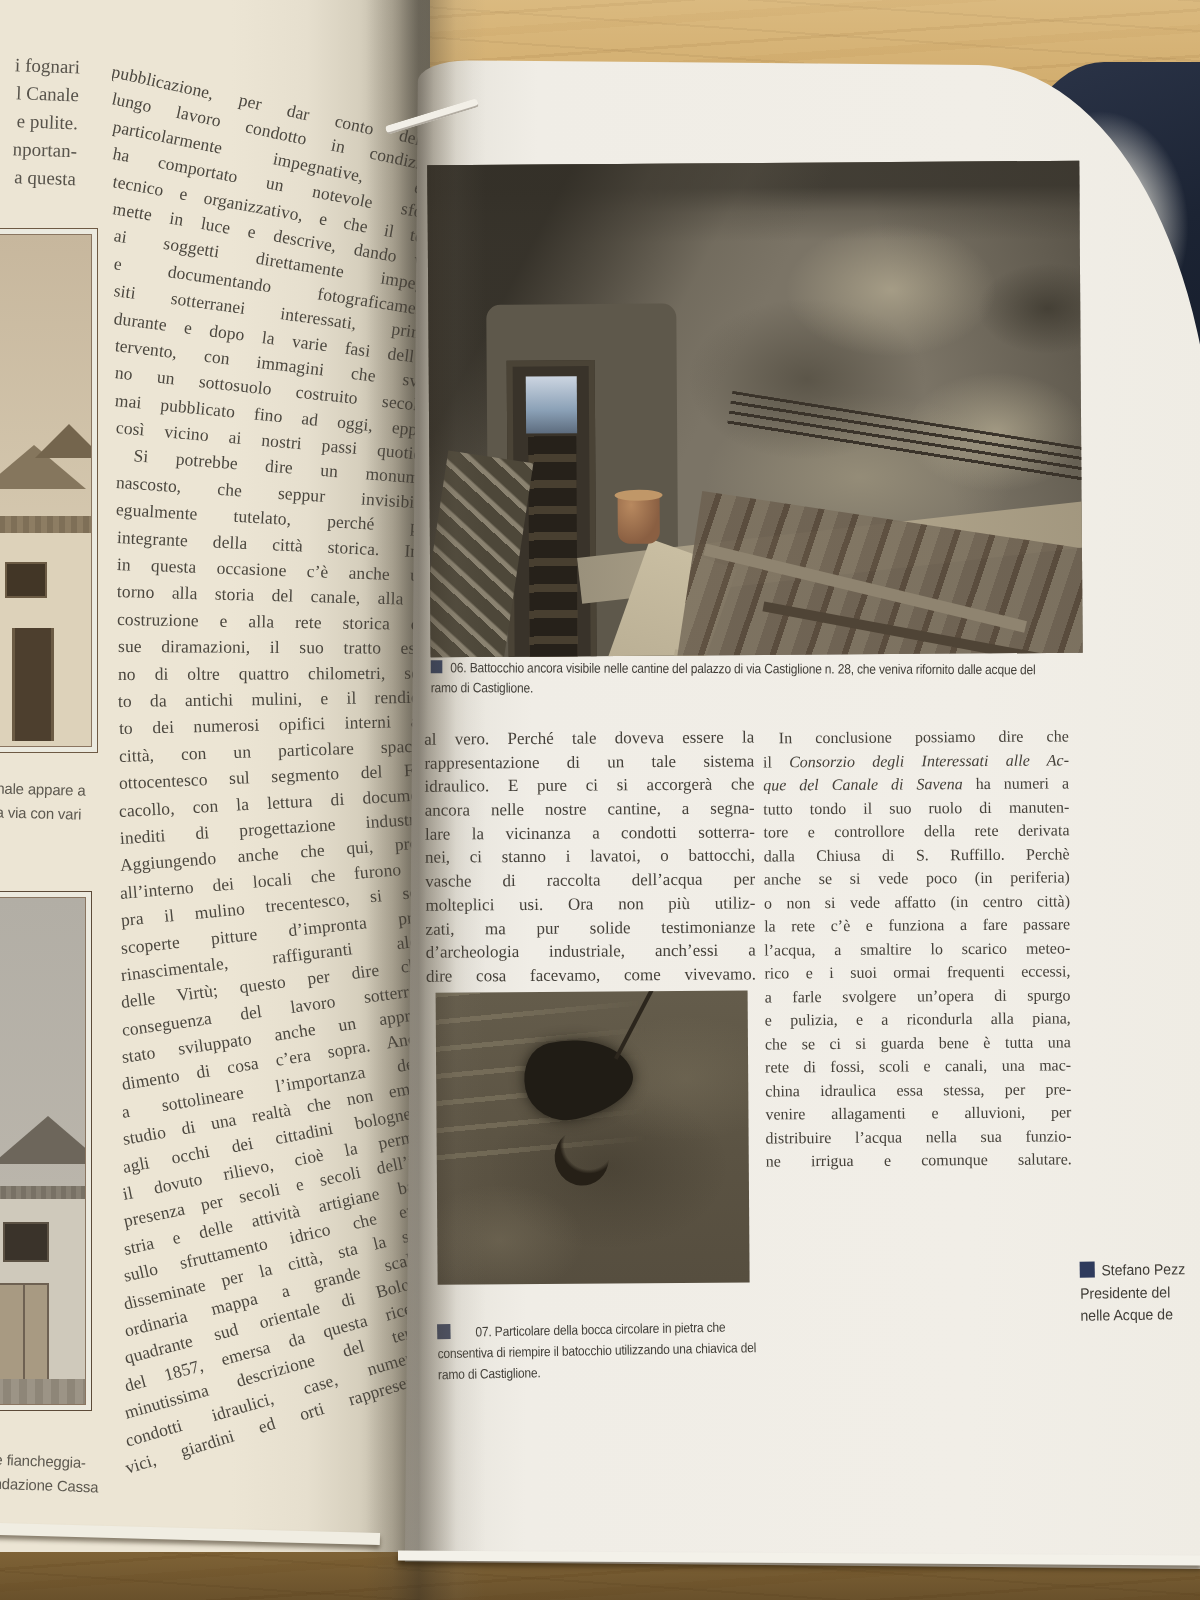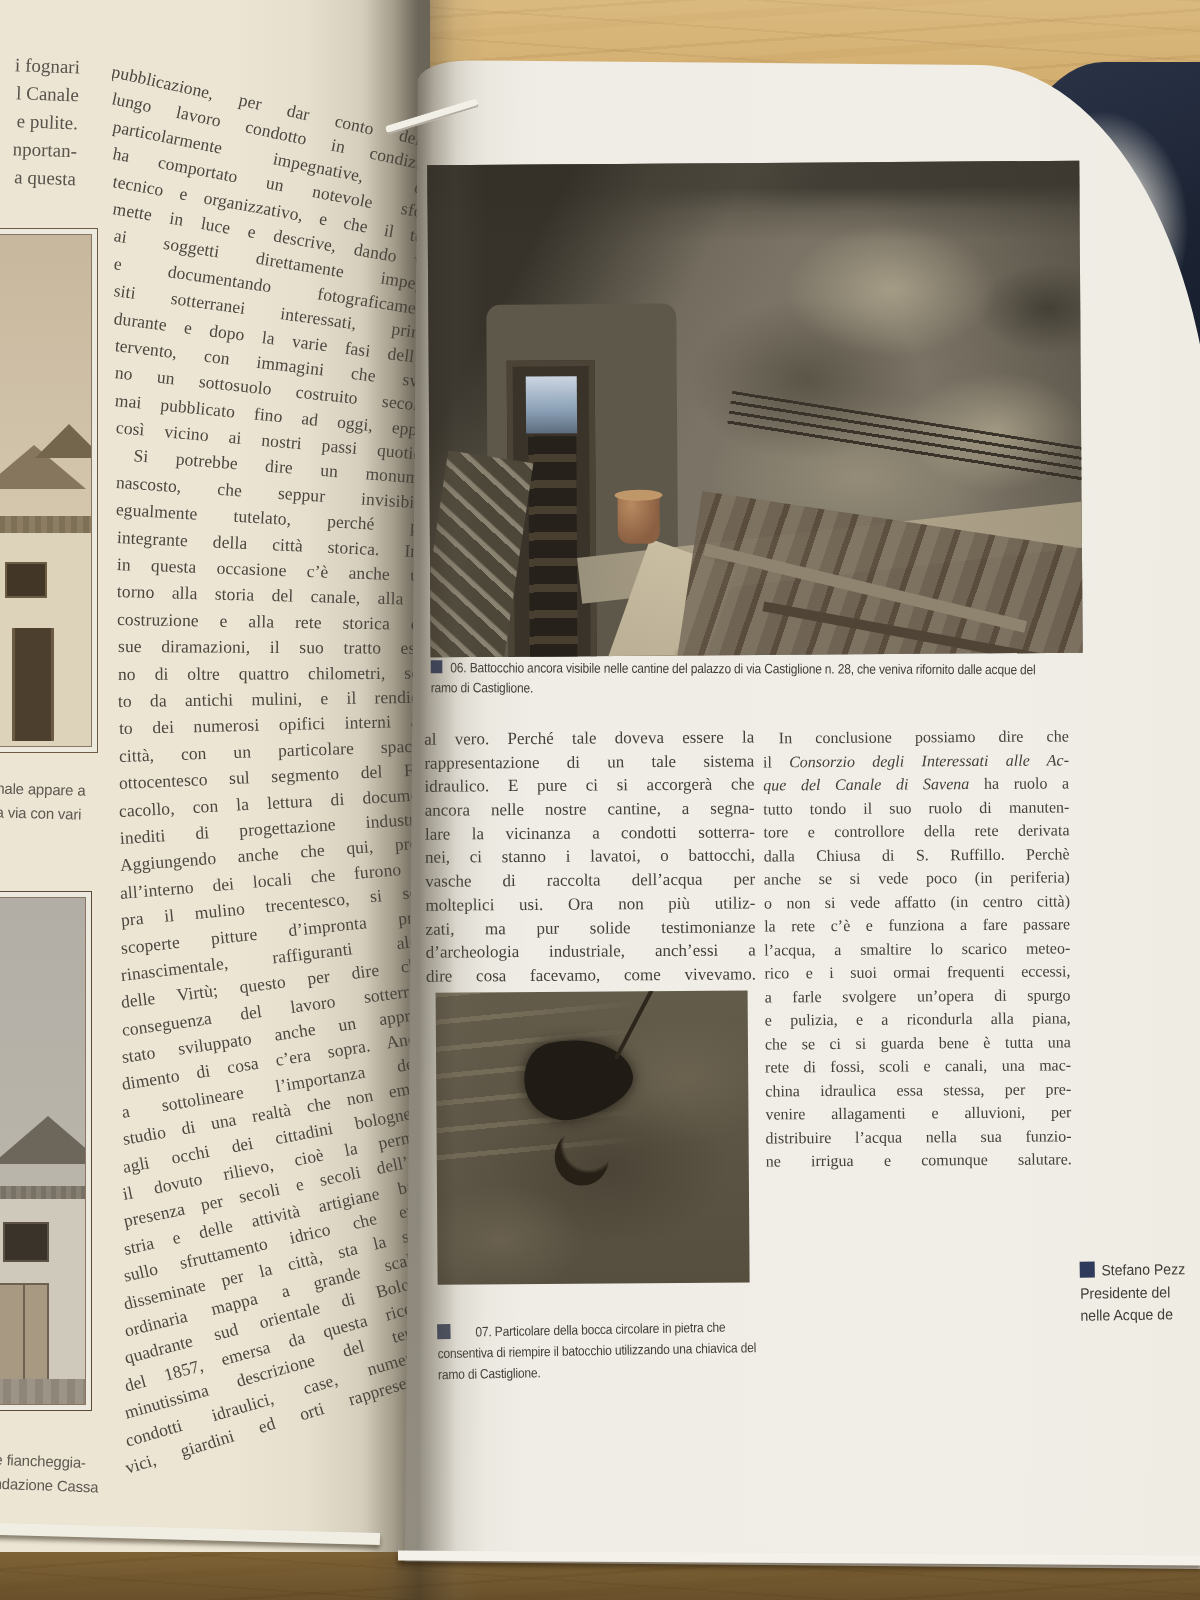--- a/index.html
+++ b/index.html
@@ -294,21 +294,21 @@
         <div class="tline" data-name="text-line">vasche di raccolta dell’acqua per</div>
         <div class="tline" data-name="text-line">molteplici usi. Ora non più utiliz-</div>
         <div class="tline" data-name="text-line">zati, ma pur solide testimonianze</div>
         <div class="tline" data-name="text-line">d’archeologia industriale, anch’essi a</div>
         <div class="tline" data-name="text-line">dire cosa facevamo, come vivevamo.</div>
       </div>
 
     <div class="rp-col rp-right" data-name="right-text-column">
         <div class="tline" data-name="text-line"><span> In conclusione possiamo dire che</span></div>
         <div class="tline" data-name="text-line"><span>il </span><span style="font-style: italic;">Consorzio degli Interessati alle Ac-</span></div>
-        <div class="tline" data-name="text-line"><span style="font-style: italic;">que del Canale di Savena</span><span> ha ruolo a</span></div>
+        <div class="tline" data-name="text-line"><span style="font-style: italic;">que del Canale di Savena</span><span> ha numeri a</span></div>
         <div class="tline" data-name="text-line">tutto tondo il suo ruolo di manuten-</div>
         <div class="tline" data-name="text-line">tore e controllore della rete derivata</div>
         <div class="tline" data-name="text-line">dalla Chiusa di S. Ruffillo. Perchè</div>
         <div class="tline" data-name="text-line">anche se si vede poco (in periferia)</div>
         <div class="tline" data-name="text-line">o non si vede affatto (in centro città)</div>
         <div class="tline" data-name="text-line">la rete c’è e funziona a fare passare</div>
         <div class="tline" data-name="text-line">l’acqua, a smaltire lo scarico meteo-</div>
         <div class="tline" data-name="text-line">rico e i suoi ormai frequenti eccessi,</div>
         <div class="tline" data-name="text-line">a farle svolgere un’opera di spurgo</div>
         <div class="tline" data-name="text-line">e pulizia, e a ricondurla alla piana,</div>

